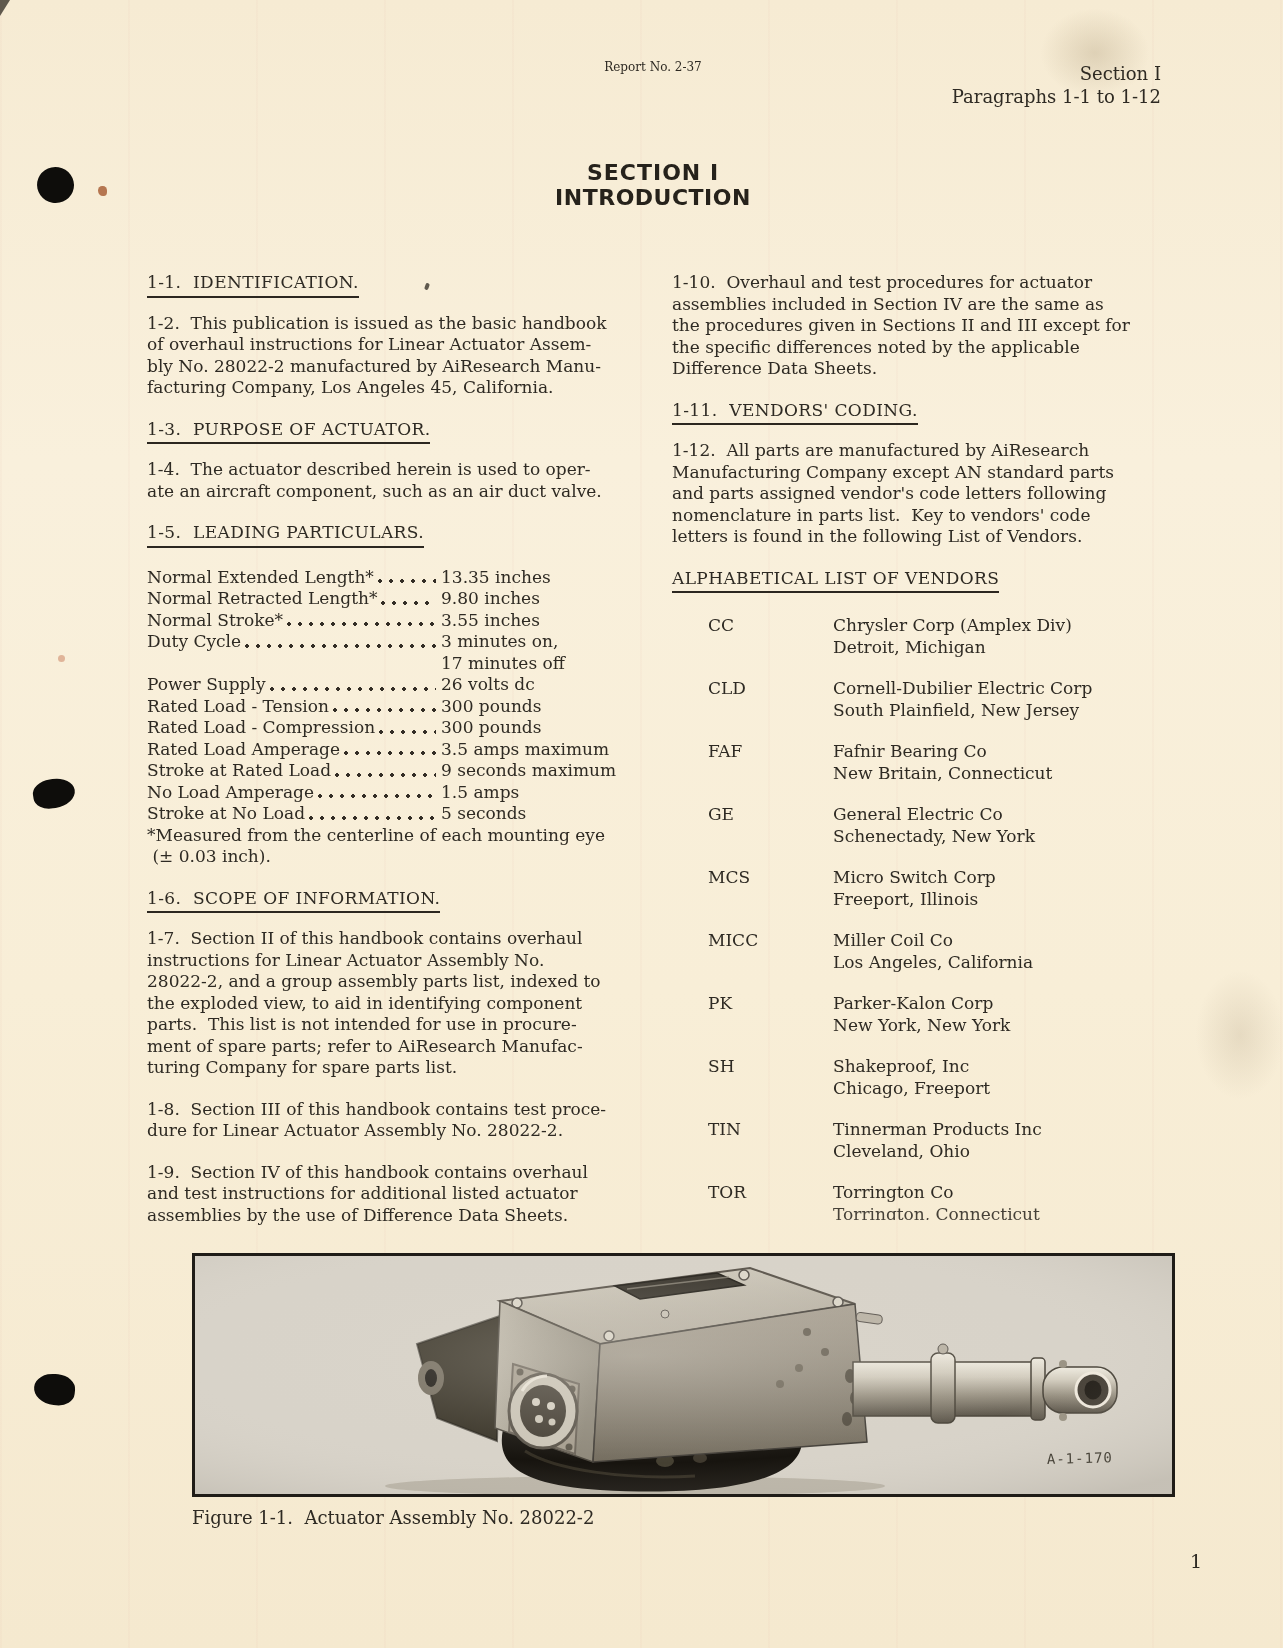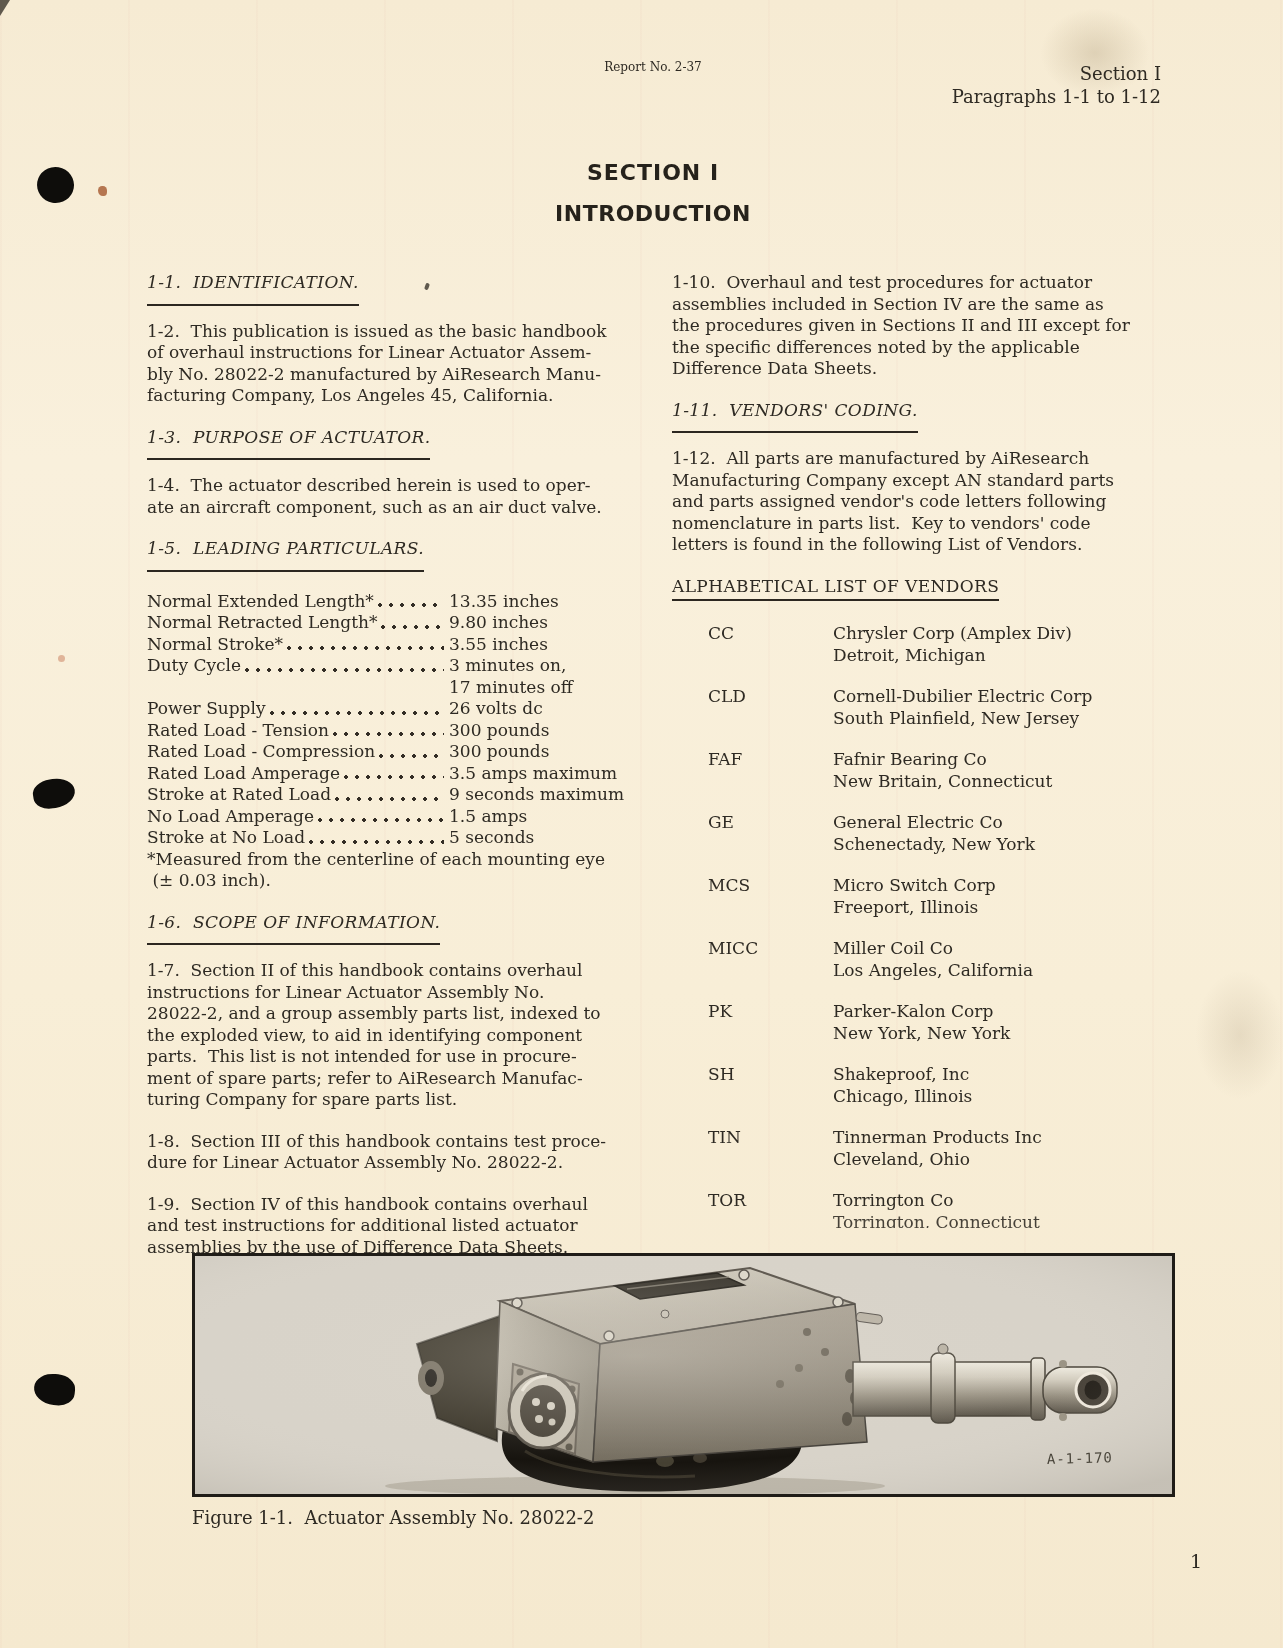--- a/index.html
+++ b/index.html
@@ -12,32 +12,32 @@
   
   .page::before{
     content:""; position:absolute; inset:0; pointer-events:none;
     background:repeating-linear-gradient(90deg, rgba(214,150,140,0.05) 0 2px, transparent 2px 128px);
   }
   .hdr-report{position:absolute; top:60px; left:653px; transform:translateX(-50%); font-size:12px; white-space:pre;}
   .hdr-right{position:absolute; top:62px; right:122px; text-align:right; font-size:18px; line-height:23px; white-space:pre;}
   .title-block{position:absolute; top:160px; left:653px; transform:translateX(-50%); text-align:center;
     font-family:"DejaVu Sans","Liberation Sans",sans-serif; font-weight:bold; color:#26221b;}
   .title-block .t1{font-size:22px; letter-spacing:1px;}
-  .title-block .t2{font-size:22px; letter-spacing:0.5px; margin-top:16px;}
+  .title-block .t2{font-size:22px; letter-spacing:0.5px; margin-top:0;}
 
   .col{position:absolute; top:272px; font-size:17px; line-height:21.5px;}
   .col-left{left:147px; width:493px;}
   .col-right{left:672px; width:488px;}
 
-  .uhead{display:inline-block; border-bottom:2px solid #2c2720; padding-bottom:10px;
-    letter-spacing:0.4px; margin:0 0 15px 0; white-space:pre;font-style:italic;}
+  .uhead{display:inline-block; border-bottom:2px solid #2c2720; padding-bottom:2px;
+    letter-spacing:0.4px; margin:0 0 15px 0; white-space:pre;}
   .mt{margin-top:19px;}
   p.body{margin:0 0 20px 0; white-space:pre;}
 
-  .plist{margin:4px 8px 0 0;}
+  .plist{margin:4px 16px 0 0;}
   .prow{display:flex; width:100%;}
   .plabel{white-space:pre;}
   .pvalue{width:183px; flex:none; white-space:pre;}
   .dots{flex:1; min-width:10px; height:20px; align-self:flex-end; margin:0 5px 0 3px;
     background-image:radial-gradient(circle at 3px 13px, #332d25 1.6px, transparent 2.1px);
     background-size:11px 20px; background-repeat:repeat-x; background-position:0 0;}
   .prow.cont .dots{background:none;}
   .footnote{margin-top:16px; white-space:pre;}
 
   .vtitle{display:block; margin:14px auto 22px auto;}
@@ -228,21 +228,21 @@
       <div class="ventry">
           <span class="vcode">MICC</span>
           <span class="vinfo"><span class="vname">Miller Coil Co</span><span class="vcity">Los Angeles, California</span></span>
         </div>
       <div class="ventry">
           <span class="vcode">PK</span>
           <span class="vinfo"><span class="vname">Parker-Kalon Corp</span><span class="vcity">New York, New York</span></span>
         </div>
       <div class="ventry">
           <span class="vcode">SH</span>
-          <span class="vinfo"><span class="vname">Shakeproof, Inc</span><span class="vcity">Chicago, Illinois</span></span>
+          <span class="vinfo"><span class="vname">Shakeproof, Inc</span><span class="vcity">Chicago, Freeport</span></span>
         </div>
       <div class="ventry">
           <span class="vcode">TIN</span>
           <span class="vinfo"><span class="vname">Tinnerman Products Inc</span><span class="vcity">Cleveland, Ohio</span></span>
         </div>
       <div class="ventry cut">
           <span class="vcode">TOR</span>
           <span class="vinfo"><span class="vname">Torrington Co</span><span class="vcity">Torrington, Connecticut</span></span>
         </div>
     </div>

